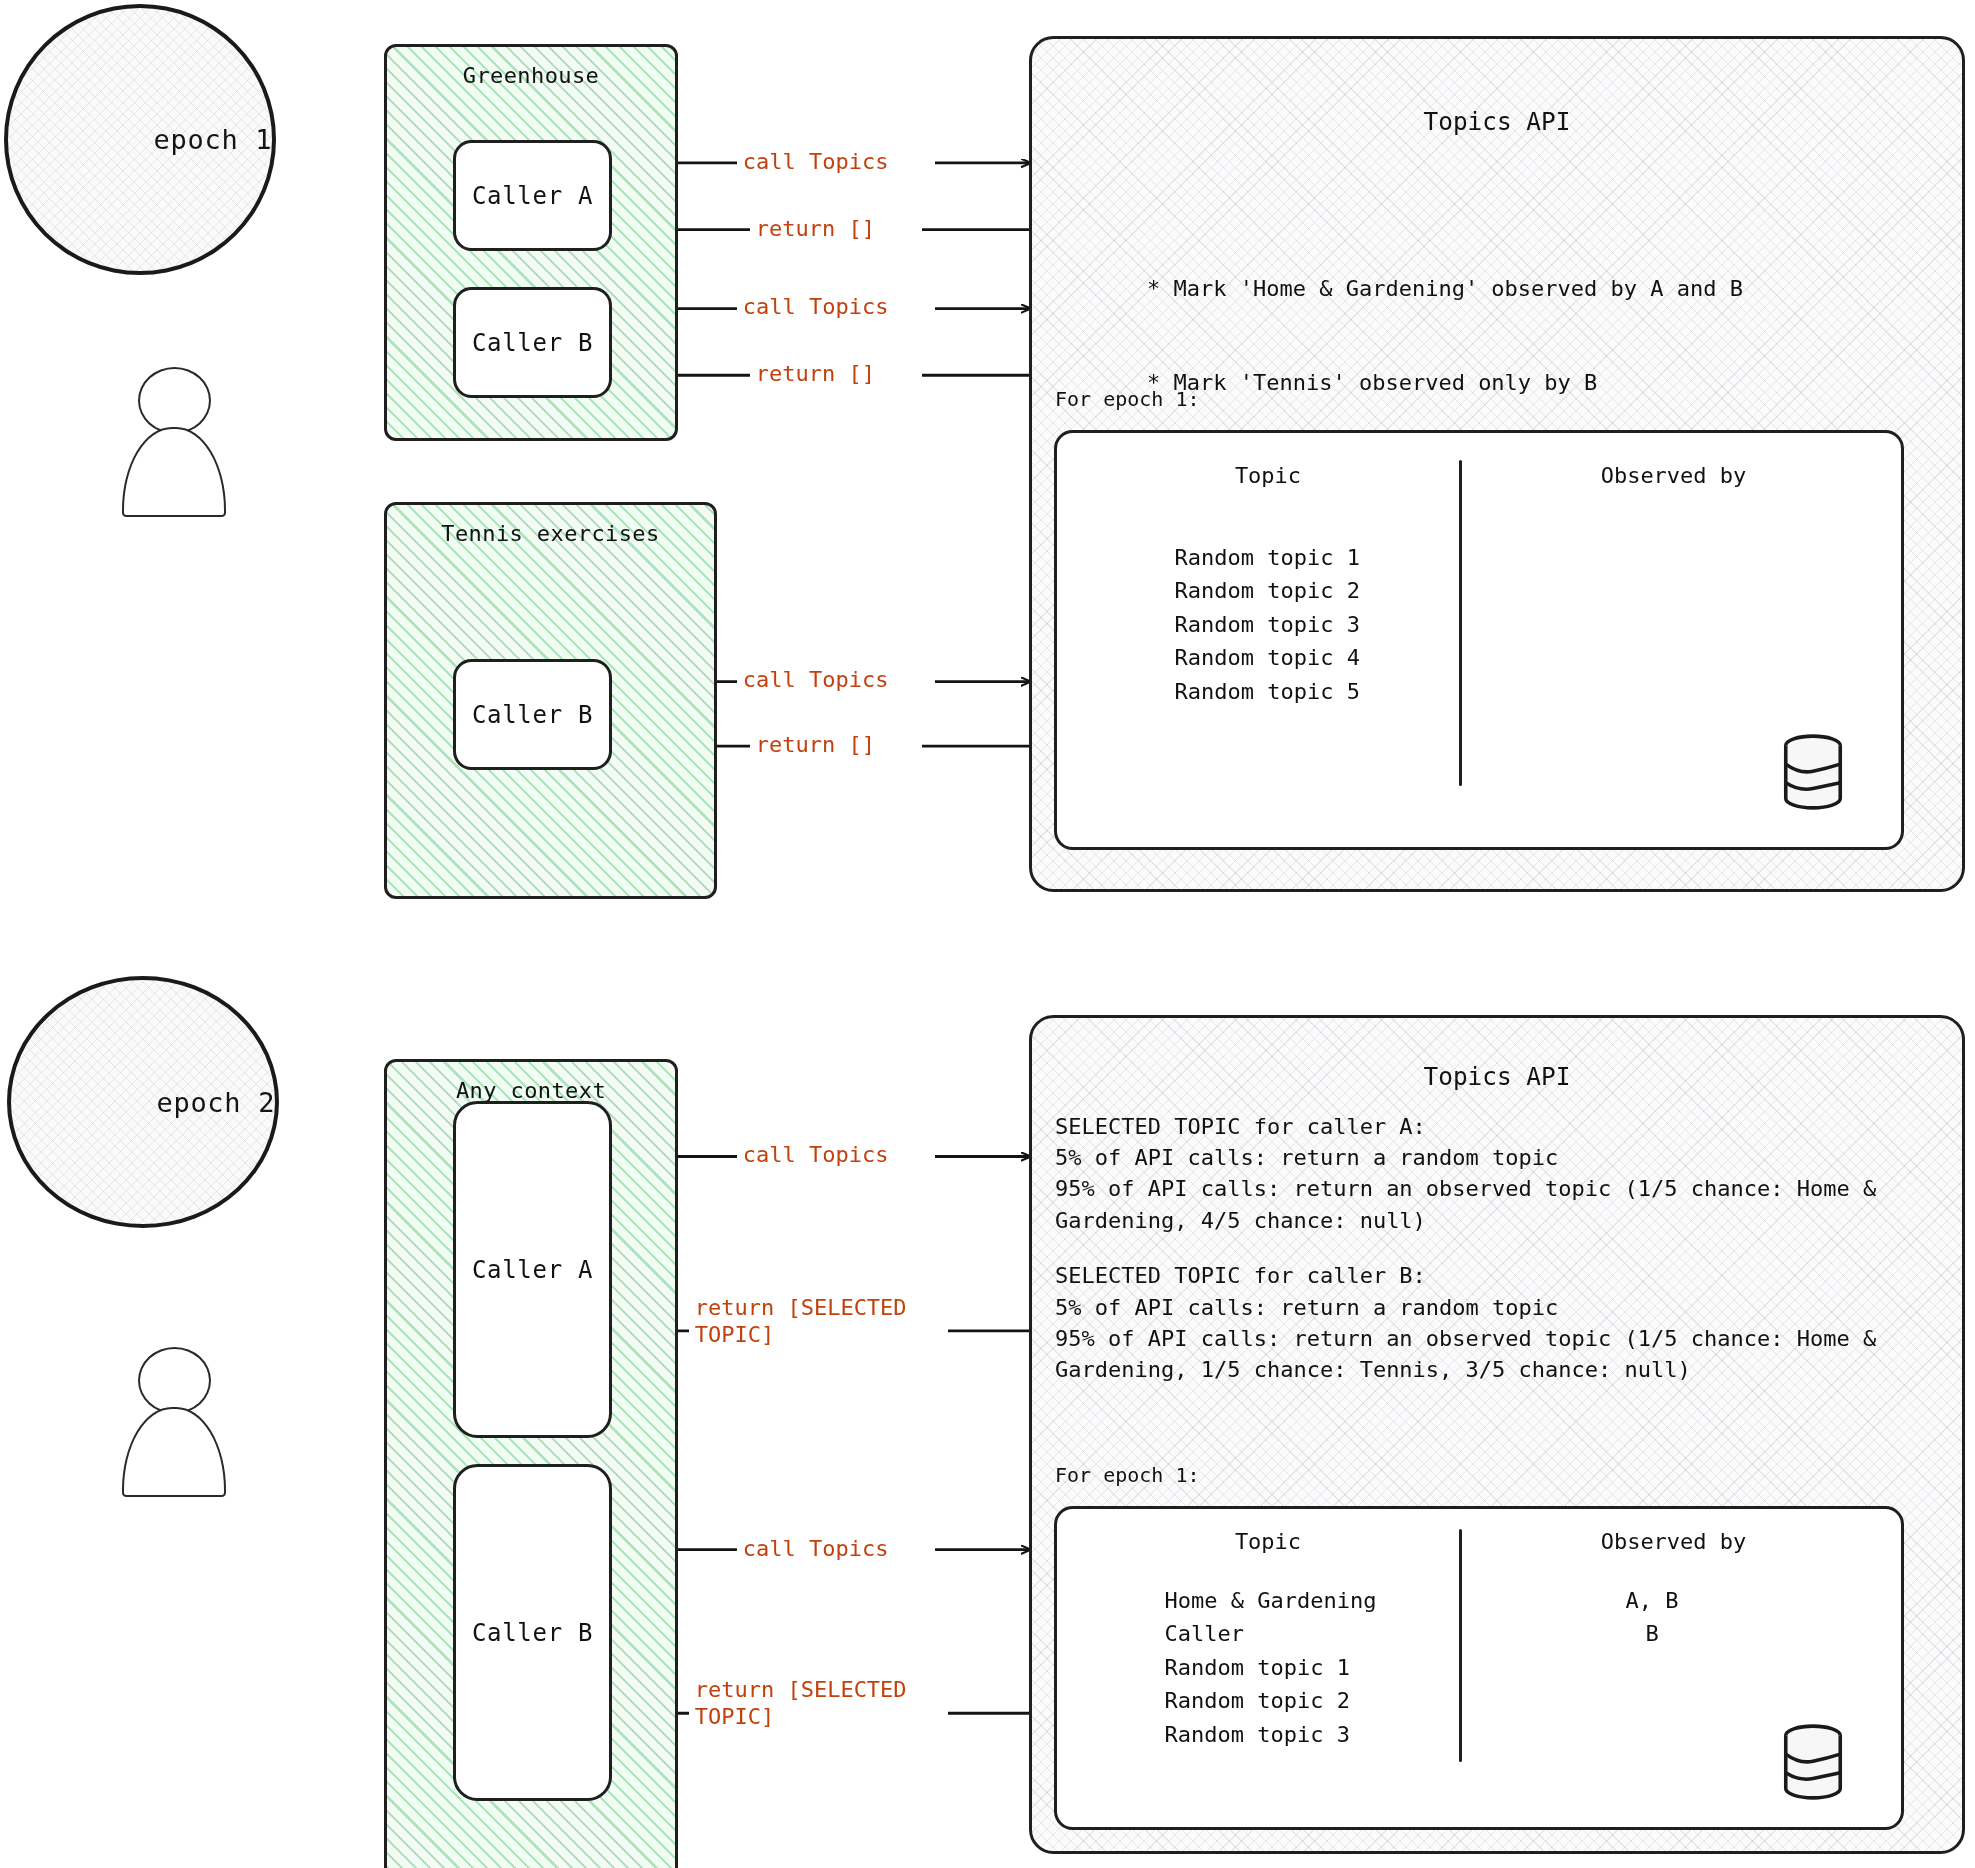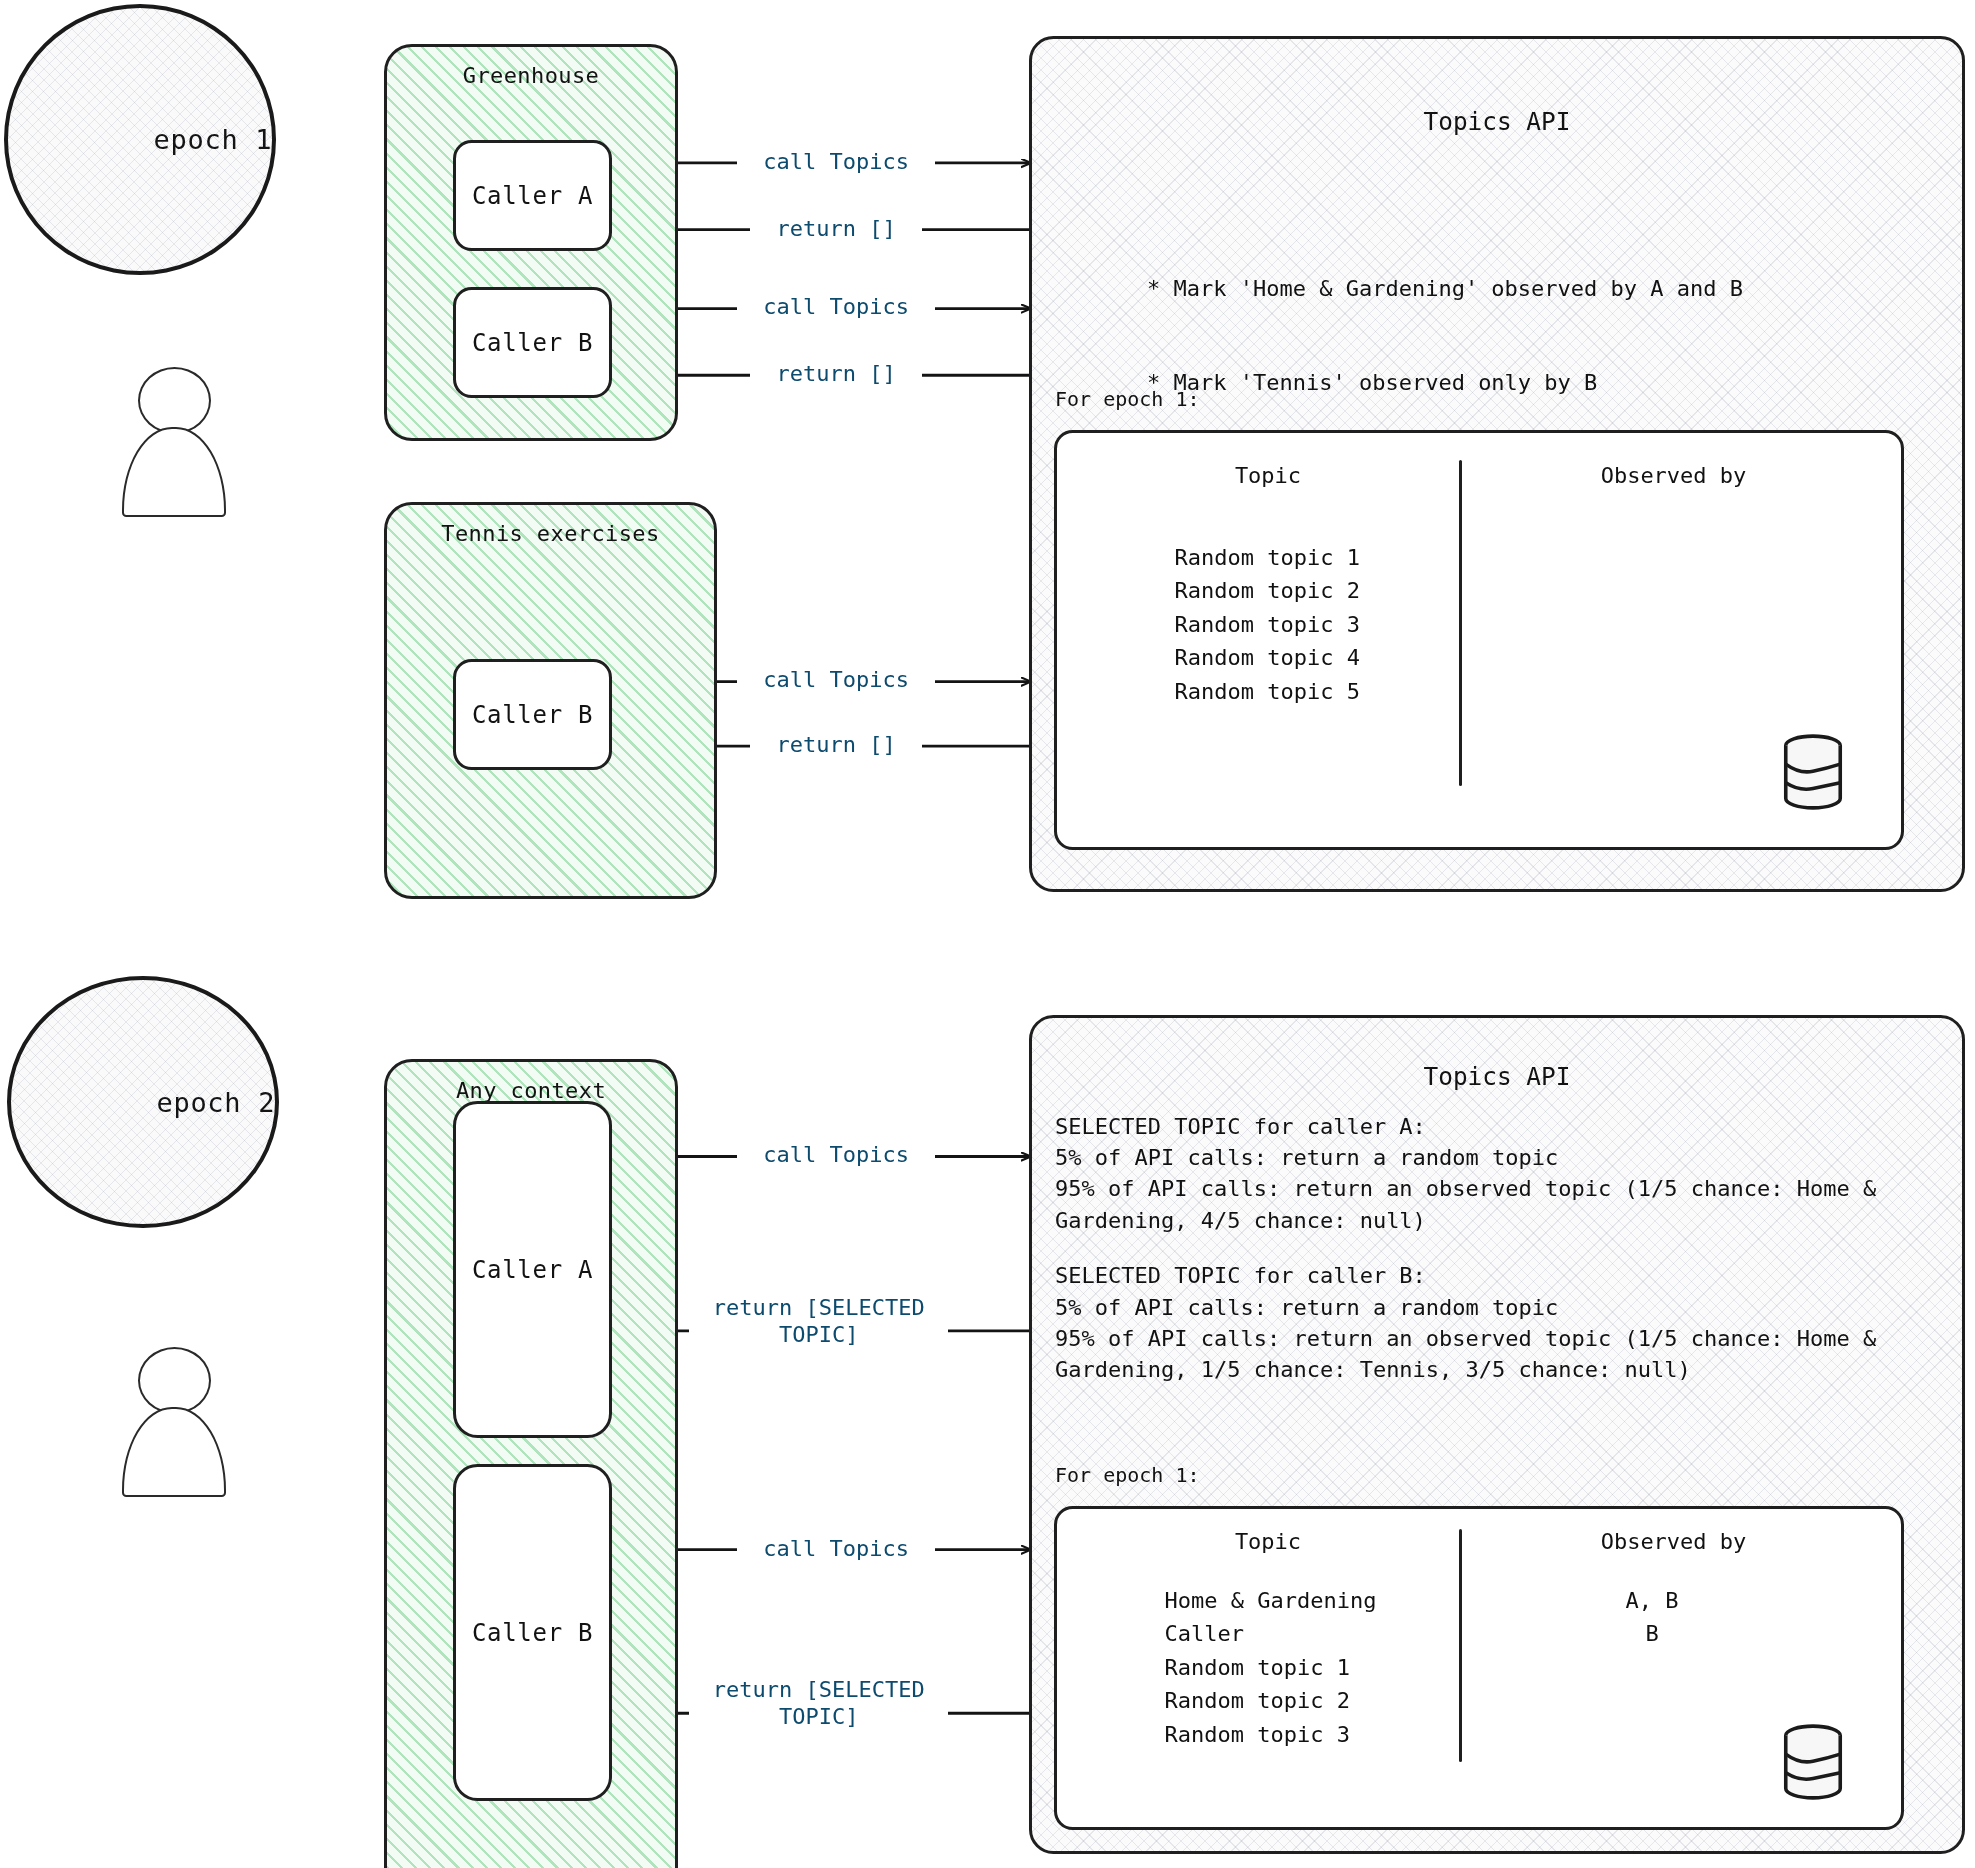--- a/index.html
+++ b/index.html
@@ -24,21 +24,21 @@
   }
   .person .body{
     position:absolute;left:0;top:60px;width:100px;height:86px;
     border:2.9px solid #2a2a2a;background:#fff;
     border-bottom-left-radius:4.3px;border-bottom-right-radius:4.3px;
     border-top-left-radius:50px 83px;border-top-right-radius:50px 83px;
   }
 
   
   .ctx-box{
-    position:absolute;border:3.6px solid #1f1f1f;border-radius:28px;
+    position:absolute;border:3.6px solid #1f1f1f;border-radius:12px;
     background-color:#f2fbf4;
     background-image:repeating-linear-gradient(45deg,
         rgba(96,200,120,.45) 0 2.2px, rgba(240,253,243,0) 2.2px 10px);
     box-sizing:border-box;
   }
   .ctx-title{
     position:absolute;left:0;right:0;top:16px;text-align:center;
     font-size:22px;color:#121212;letter-spacing:0.4px;
   }
 
@@ -76,22 +76,22 @@
   .col-list div{white-space:pre;}
   .col-obs{position:absolute;font-size:22px;color:#111;line-height:1.52;text-align:center;}
   .col-obs div{white-space:pre;}
 
   
   .db-icon{position:absolute;width:62px;height:76px;}
 
   
   .arrow-svg{position:absolute;left:0;top:0;width:1975px;height:1869px;pointer-events:none;}
   .arrow-label{
-    position:absolute;font-size:22px;color:#0c4a6e;background:#fff;
-    padding:0 5.7px;text-align:center;line-height:1.25;white-space:pre-line;
+    position:absolute;font-size:22px;color:#c2410c;background:#fff;
+    padding:0 5.7px;text-align:left;line-height:1.25;white-space:pre-line;
   }
   .arrow-label.two-line{line-height:1.22;}
 </style>
 </head>
 <body>
 
 <div id="canvas">
 
   <svg class="arrow-svg" viewBox="0 0 2753 2605">
     <defs>

